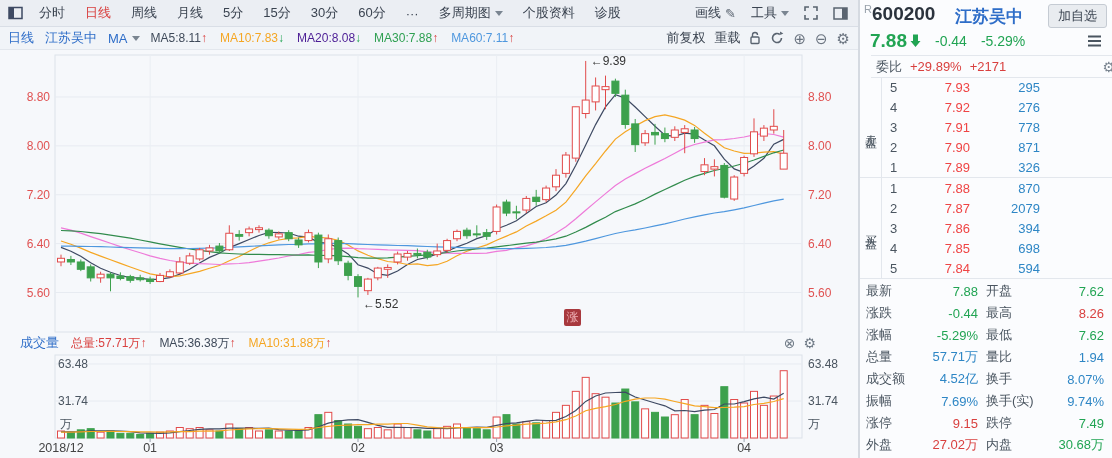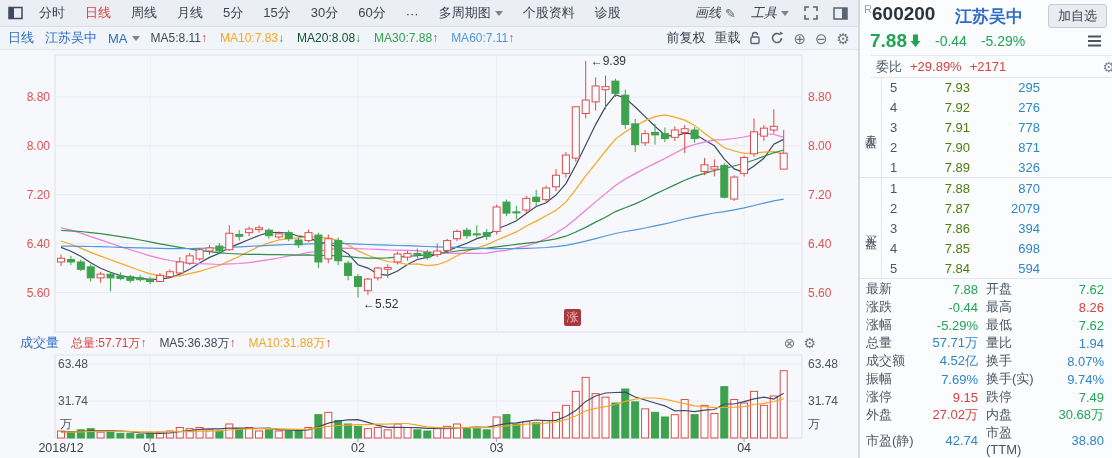--- a/index.html
+++ b/index.html
@@ -4,21 +4,21 @@
 <style>
   html,body{margin:0;padding:0;}
   body{width:1112px;height:458px;overflow:hidden;font-family:"Liberation Sans","DejaVu Sans",sans-serif;background:#F6F8FB;position:relative;}
   #left-pane{position:absolute;left:0;top:0;width:858px;height:458px;}
   #chart-bg{position:absolute;left:0;top:50px;width:858px;height:408px;background:#F6F8FB;}
   #chart-svg{position:absolute;left:0;top:0;width:858px;height:458px;}
   .row1{position:absolute;top:0;left:0;width:858px;height:27px;background:#EBEEF3;border-bottom:1px solid #D9DEE6;display:flex;align-items:center;box-sizing:border-box;padding:0 10px 0 8px;z-index:5;}
   .row1 .tab{padding:0 10px;font-size:13px;color:#3A4350;white-space:nowrap;cursor:default;display:flex;align-items:center;gap:4px;}
   .row1 .tab.active{color:#D9403F;}
   .caret{width:0;height:0;border-left:4px solid transparent;border-right:4px solid transparent;border-top:5px solid #7A8591;display:inline-block;}
-  .r1-right{margin-left:auto;display:flex;align-items:center;gap:15px;font-style:italic;}
+  .r1-right{margin-left:auto;display:flex;align-items:center;gap:15px;}
   .tool-item{font-size:13px;color:#3A4350;display:flex;align-items:center;gap:4px;}
   .pencil{font-size:13px;color:#5A6470;}
   .row2{position:absolute;top:27px;left:0;width:858px;height:23px;background:#F1F4F8;border-bottom:1px solid #E3E7ED;display:flex;align-items:center;box-sizing:border-box;padding:0 8px;z-index:5;font-size:12px;}
   .row2 .blue{color:#2E6DC8;font-size:13px;margin-right:11px;display:flex;align-items:center;gap:4px;}
   .ma-item{margin-right:13px;white-space:nowrap;}
   .r2-right{margin-left:auto;display:flex;align-items:center;gap:9px;}
   .r2-right .txt{font-size:13px;color:#3A4350;}
   .uicon{color:#6B7480;font-size:15px;line-height:1;}
   .vol-header{position:absolute;top:333px;left:0;width:858px;height:20px;display:flex;align-items:center;box-sizing:border-box;padding-left:20px;z-index:5;font-size:12px;}
   .vol-header .title{color:#2E6DC8;font-size:13px;margin-right:12px;}
@@ -42,21 +42,21 @@
   .wb-label{color:#4A5560;margin-left:5px;}
   .wb-val{color:#D9403F;margin-left:8px;}
   .weibi-row .gear{margin-left:auto;margin-right:8px;color:#7A8591;font-size:14px;}
   .ob-block{position:absolute;left:0;width:252px;height:100px;display:flex;}
   #ask-block{top:77px;border-bottom:1px solid #E3E7ED;}
   #bid-block{top:178px;border-bottom:1px solid #E3E7ED;}
   .ob-side-label{width:21px;border-right:1px solid #E3E7ED;display:flex;align-items:center;justify-content:center;writing-mode:vertical-rl;text-orientation:upright;font-size:12px;color:#4A5560;letter-spacing:2px;}
   .ob-rows{flex:1;display:flex;flex-direction:column;justify-content:space-around;}
   .ob-row{display:grid;grid-template-columns:26px 62px 70px 1fr;font-size:13px;align-items:center;}
   .ob-num{color:#4A5560;padding-left:8px;}
-  .ob-price{color:#4d7c0f;text-align:right;}
+  .ob-price{color:#ef4444;text-align:right;}
   .ob-vol{color:#2E86C5;text-align:right;}
   #stats-block{position:absolute;left:0;top:280px;width:252px;height:176px;display:flex;flex-direction:column;justify-content:space-around;}
   .stat-row{display:grid;grid-template-columns:60px 58px 68px 1fr;font-size:13px;align-items:center;}
   .s-l1{color:#4A5560;padding-left:6px;}
   .s-l2{color:#4A5560;padding-left:8px;}
   .s-v1{text-align:right;}
   .s-v2{text-align:right;padding-right:8px;}
   .val-g{color:#21A453;}
   .val-r{color:#D9403F;}
   .val-b{color:#2E86C5;}
@@ -420,21 +420,21 @@
   <div class="row2">
     <span class="blue">日线</span>
     <span class="blue">江苏吴中</span>
     <span class="blue">
         <span>MA</span>
         <span class="caret"></span>
       </span>
     <span id="ma-items" style="display:flex;align-items:center;">
         <span class="ma-item"><span style="color: rgb(63, 74, 90);">MA5:8.11</span><span style="color: rgb(217, 64, 63);">↑</span></span>
         <span class="ma-item"><span style="color: rgb(245, 166, 35);">MA10:7.83</span><span style="color: rgb(33, 164, 83);">↓</span></span>
-        <span class="ma-item"><span style="color: #14532d;">MA20:8.08</span><span style="color: rgb(33, 164, 83);">↓</span></span>
+        <span class="ma-item"><span style="color: #4c1d95;">MA20:8.08</span><span style="color: rgb(33, 164, 83);">↓</span></span>
         <span class="ma-item"><span style="color: rgb(47, 160, 82);">MA30:7.88</span><span style="color: rgb(217, 64, 63);">↑</span></span>
         <span class="ma-item"><span style="color: rgb(78, 151, 222);">MA60:7.11</span><span style="color: rgb(217, 64, 63);">↑</span></span>
       </span>
     <div class="r2-right">
       <span class="txt">前复权</span>
       <span class="txt">重载</span>
       <svg width="12" height="14" viewBox="0 0 12 14">
         <path d="M3.5 6 V4 a2.5 2.5 0 0 1 5 0" fill="none" stroke="#5A6470" stroke-width="1.4"></path>
         <rect x="2" y="6" width="8" height="6.5" rx="1" fill="none" stroke="#5A6470" stroke-width="1.4"></rect>
       </svg>
@@ -598,20 +598,14 @@
         <span class="s-v1 val-r">9.15</span>
         <span class="s-l2">跌停</span>
         <span class="s-v2 val-g">7.49</span>
       </div>
       <div class="stat-row">
         <span class="s-l1">外盘</span>
         <span class="s-v1 val-r">27.02万</span>
         <span class="s-l2">内盘</span>
         <span class="s-v2 val-g">30.68万</span>
       </div>
-      <div class="stat-row">
-        <span class="s-l1">市盈(静)</span>
-        <span class="s-v1 val-b">42.74</span>
-        <span class="s-l2">市盈(TTM)</span>
-        <span class="s-v2 val-b">38.80</span>
-      </div>
     </div>
 </div>
 
 </body></html>

